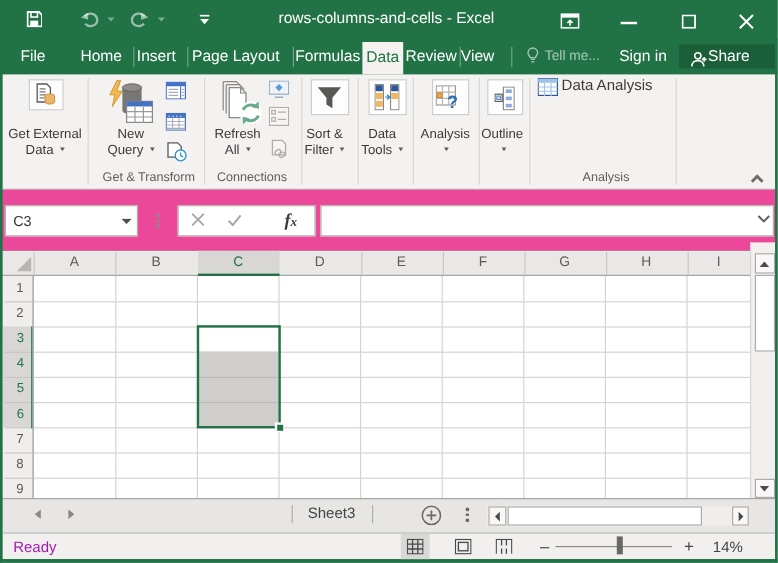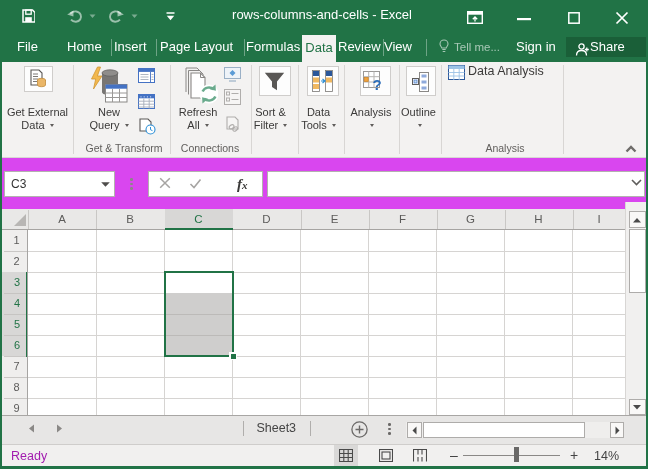--- a/index.html
+++ b/index.html
@@ -14,21 +14,21 @@
 .tsep{position:absolute;top:7px;height:17px;width:1px;background:rgba(255,255,255,0.35)}
 #datatab{position:absolute;top:3px;height:27px;background:#f3f2f1;color:#217346;font-size:13px;line-height:26px;text-align:center}
 
 #ribbon{position:absolute;left:2px;top:62px;width:644px;height:96px;background:#f3f2f1;border-bottom:1px solid #d8d6d4}
 .gsep{position:absolute;top:3px;height:89px;width:1px;background:#d8d6d4}
 .glabel{position:absolute;top:79.5px;height:13px;font-size:10.5px;color:#605e5c;text-align:center;width:120px}
 .rtxt{position:absolute;font-size:11px;color:#3b3a39;text-align:center;width:80px;height:13px;line-height:13px}
 .ibox{position:absolute;border:1px solid #cfcdcb;background:#fdfdfd}
 .caret{display:inline-block;width:0;height:0;border-left:2.8px solid transparent;border-right:2.8px solid transparent;border-top:3.6px solid #5f5d5b;vertical-align:2px;margin-left:2px}
 
-#fbar{position:absolute;left:2px;top:158px;width:644px;height:50.5px;background:#d946ef}
+#fbar{position:absolute;left:2px;top:158px;width:644px;height:50.5px;background:#ec4899}
 .ffield{position:absolute;top:13px;height:26px;background:#fff;border:1px solid #b3b1af}
 
 #colhdr{position:absolute;left:2px;top:208.5px;width:623px;height:21.5px;background:#e9e8e7;border-bottom:1px solid #a6a4a2}
 .chd{position:absolute;top:0;height:21.5px;line-height:21.5px;text-align:center;font-size:11.5px;color:#5c5b5a}
 .chsep{position:absolute;top:1px;height:19px;width:1px;background:#c9c7c5}
 
 #grid{position:absolute;left:28px;top:230px;width:597px;height:185px;background:#fff;overflow:hidden}
 .vln{position:absolute;top:0;width:1px;height:185px;background:#d6d4d2}
 .hln{position:absolute;left:0;height:1px;width:597px;background:#d6d4d2}
 #rowhdr{position:absolute;left:2px;top:230px;width:26px;height:185px;background:#efeeed;border-right:1px solid #a6a4a2;overflow:hidden}

